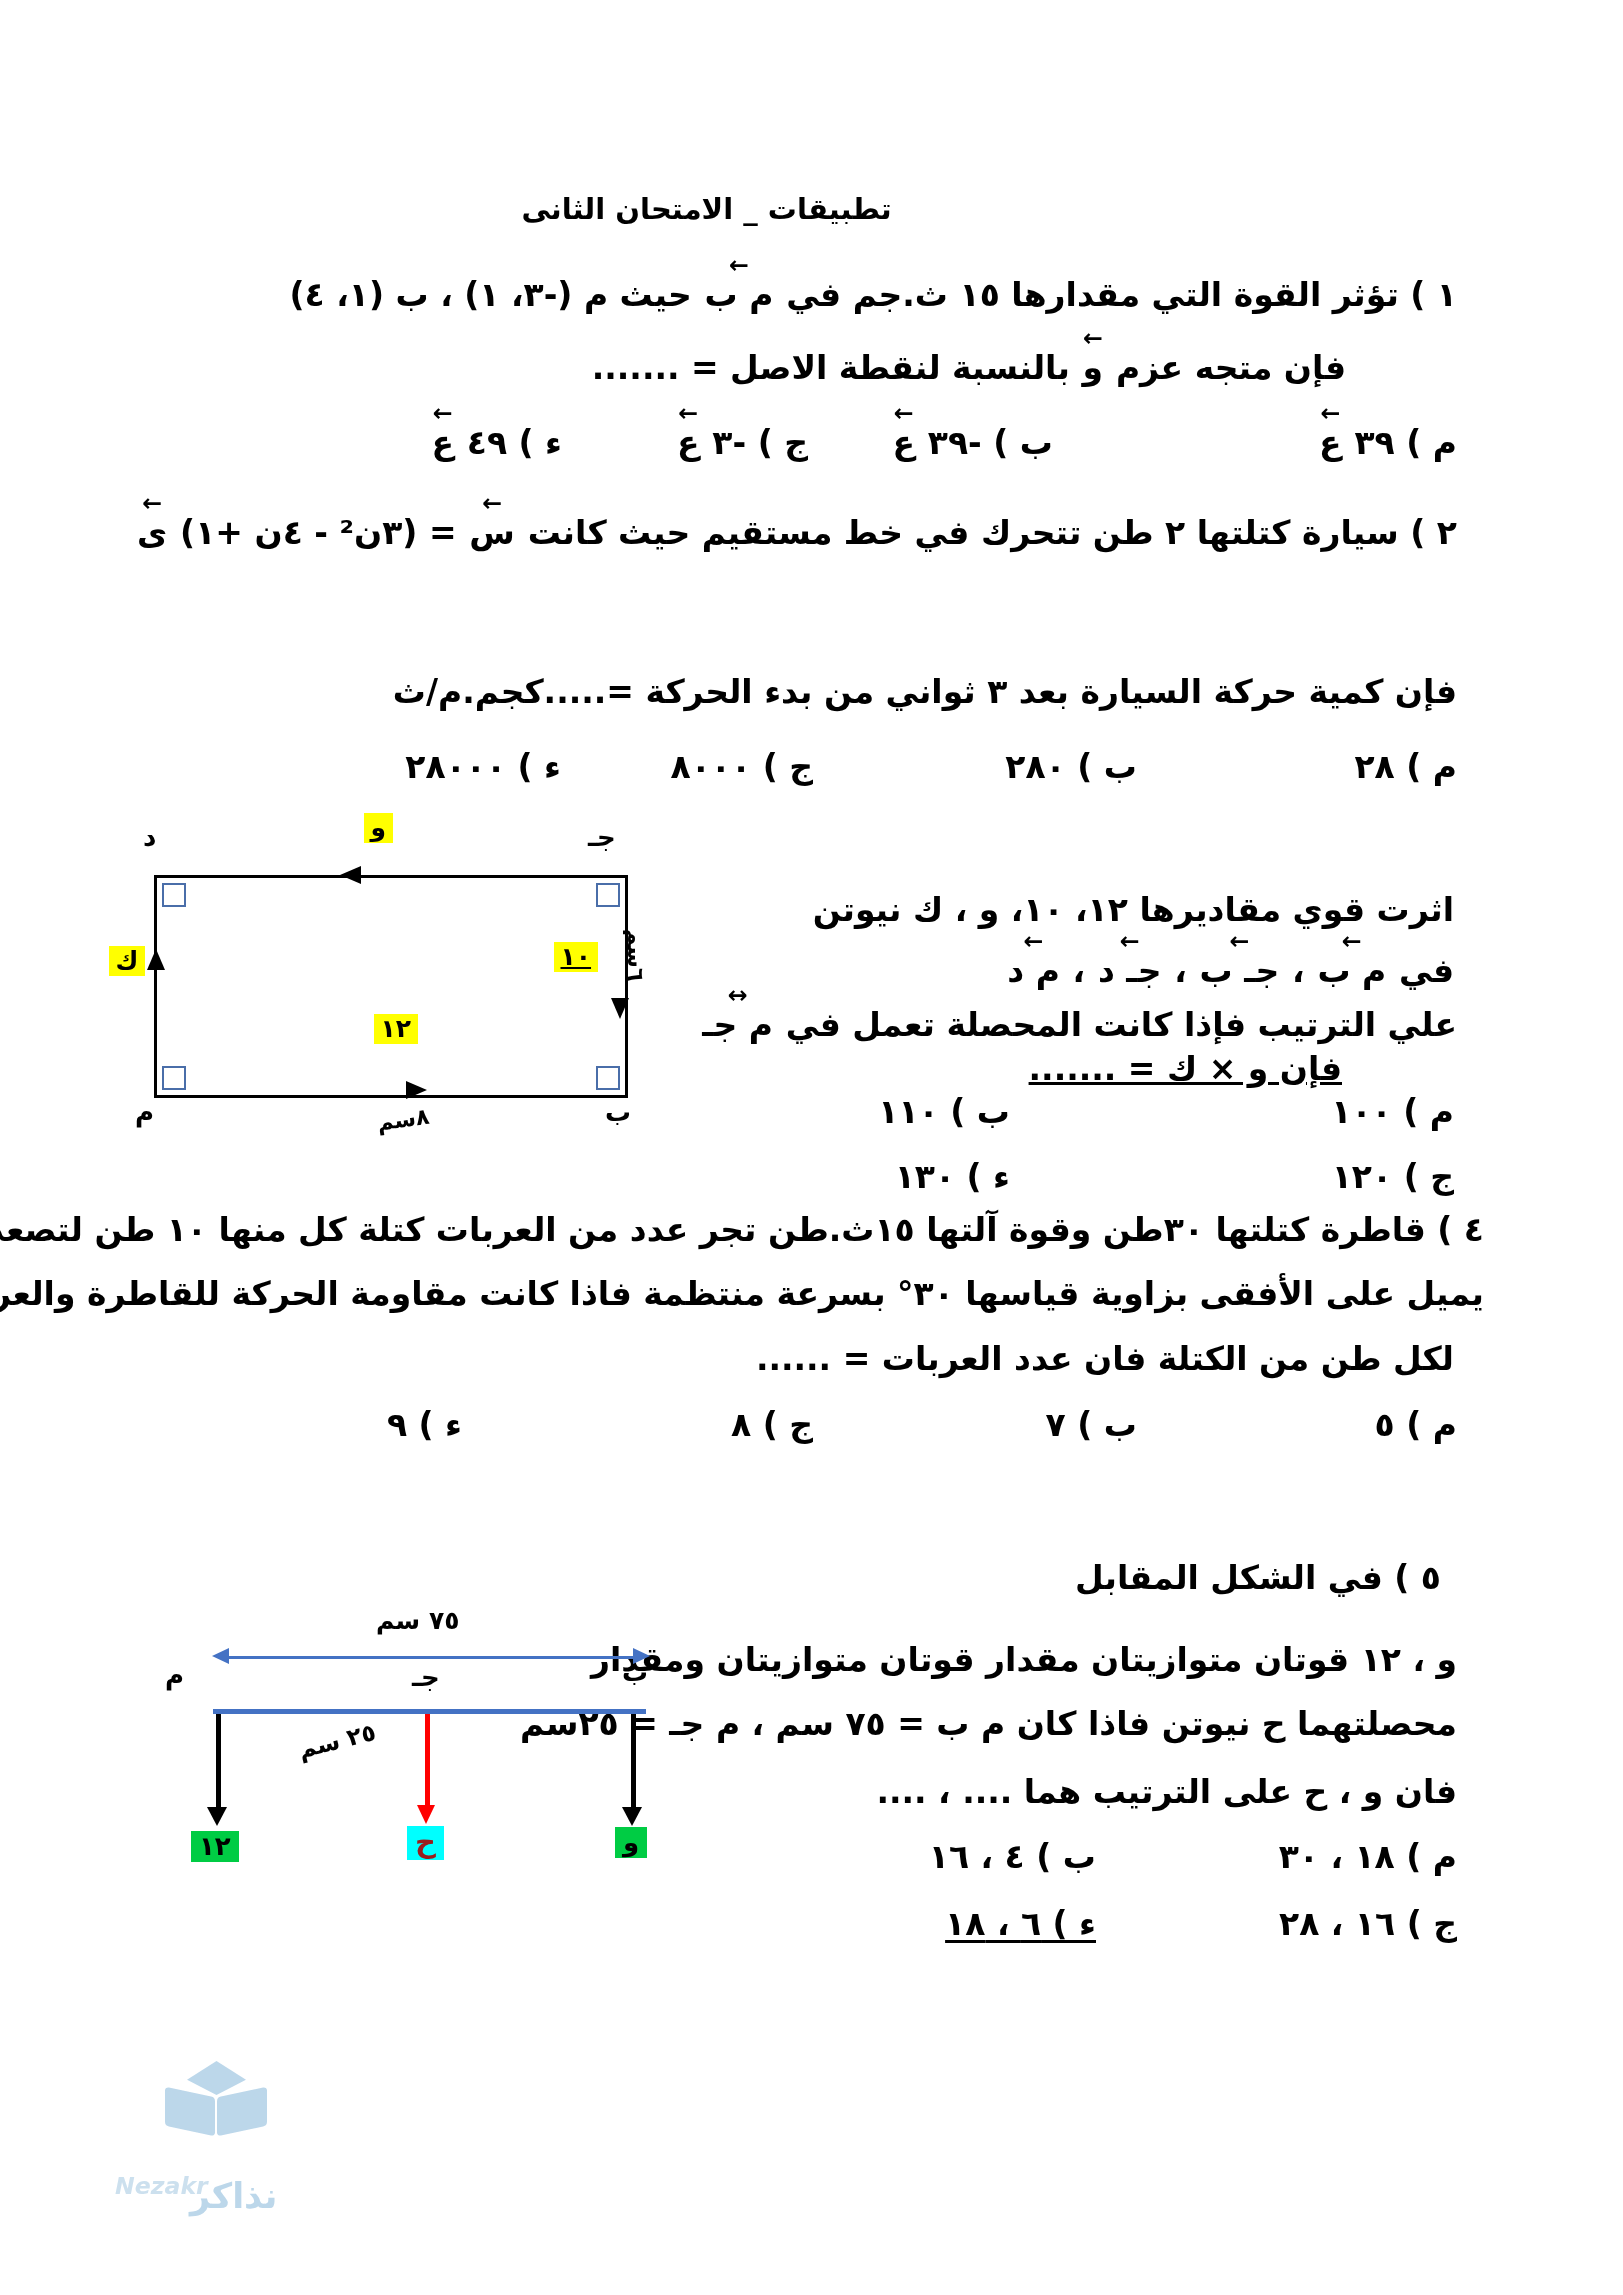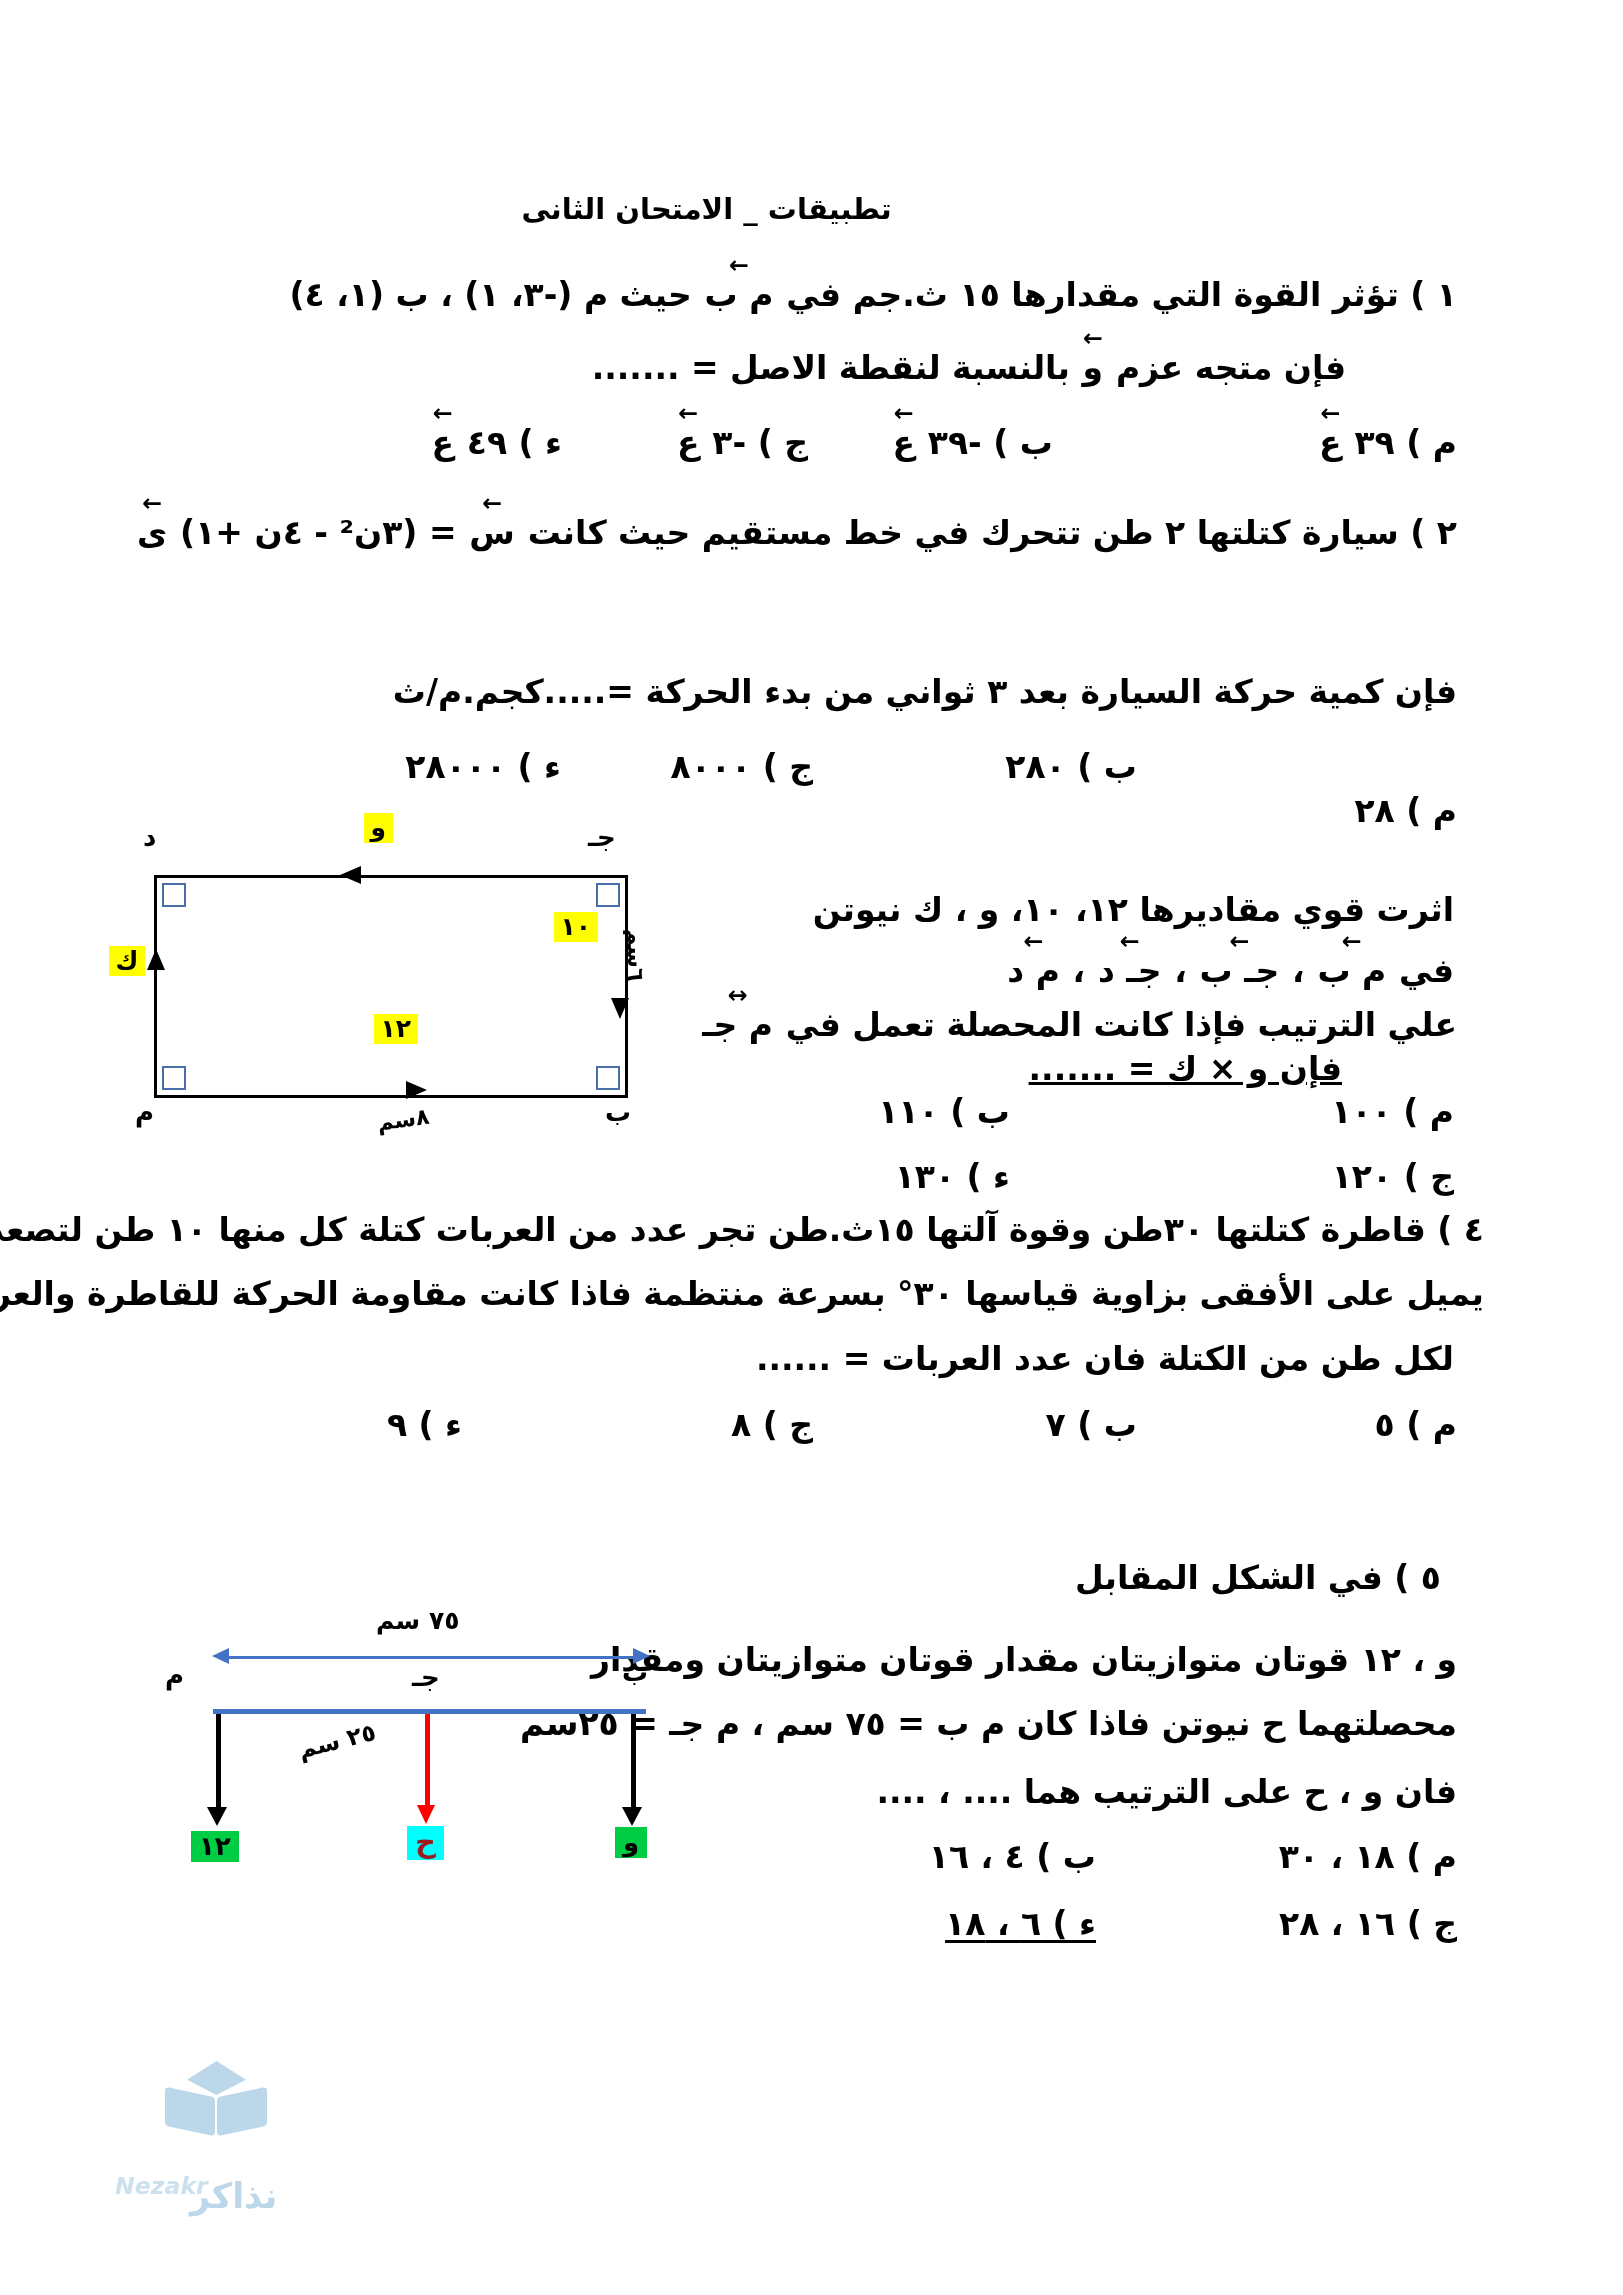--- a/index.html
+++ b/index.html
@@ -28,21 +28,21 @@
 
   <div class="line" style="top:274px;right:166px;"><span>١ ) تؤثر القوة التي مقدارها ١٥ ث.جم في </span><span class="vec">م ب</span><span> حيث م (-٣، ١) ، ب (١، ٤)</span></div>
   <div class="line" style="top:347px;right:277px;"><span>فإن متجه عزم </span><span class="vec">و</span><span> بالنسبة لنقطة الاصل = .......</span></div>
   <div class="line" style="top:422px;right:166px;"><span>م ) ٣٩ </span><span class="vec">ع</span></div>
   <div class="line" style="top:422px;right:570px;"><span>ب ) -٣٩ </span><span class="vec">ع</span></div>
   <div class="line" style="top:422px;right:815px;"><span>ج ) -٣ </span><span class="vec">ع</span></div>
   <div class="line" style="top:422px;right:1061px;"><span>ء ) ٤٩ </span><span class="vec">ع</span></div>
 
   <div class="line" style="top:512px;right:166px;"><span>٢ ) سيارة كتلتها ٢ طن تتحرك في خط مستقيم حيث كانت </span><span class="vec">س</span><span> = (٣ن² - ٤ن +١) </span><span class="vec">ى</span></div>
   <div class="line" style="top:671px;right:166px;">فإن كمية حركة السيارة بعد ٣ ثواني من بدء الحركة =.....كجم.م/ث</div>
-  <div class="line" style="top:746px;right:166px;margin-top:44px;">م ) ٢٨</div>
+  <div class="line" style="top:746px;right:166px;">م ) ٢٨</div>
   <div class="line" style="top:746px;right:486px;">ب ) ٢٨٠</div>
   <div class="line" style="top:746px;right:810px;">ج ) ٨٠٠٠</div>
   <div class="line" style="top:746px;right:1062px;">ء ) ٢٨٠٠٠</div>
 
   <div class="line" style="top:889px;right:169px;">اثرت قوي مقاديرها ١٢، ١٠، و ، ك نيوتن</div>
   <div class="line" style="top:950px;right:169px;"><span>في </span><span class="vec">م ب</span><span> ، </span><span class="vec">جـ ب</span><span> ، </span><span class="vec">جـ د</span><span> ، </span><span class="vec">م د</span></div>
   <div class="line" style="top:1004px;right:166px;"><span>علي الترتيب فإذا كانت المحصلة تعمل في </span><span class="vec dvec">م جـ</span></div>
   <div class="line" style="top:1048px;right:281px;text-decoration:underline;">فإن و × ك = .......</div>
   <div class="line" style="top:1091px;right:169px;">م ) ١٠٠</div>
   <div class="line" style="top:1091px;right:613px;">ب ) ١١٠</div>
@@ -59,21 +59,21 @@
   <div class="tri" style="left:406px;top:1081px;border-top:9.8px solid transparent;border-bottom:9.8px solid transparent;border-left:21px solid #000;"></div>
   <div class="tri" style="left:147px;top:949px;border-left:9.8px solid transparent;border-right:9.8px solid transparent;border-bottom:21px solid #000;"></div>
   <div class="tri" style="left:611px;top:998px;border-left:9.8px solid transparent;border-right:9.8px solid transparent;border-top:21px solid #000;"></div>
 
   <div class="dlab" style="left:143px;top:823px;">د</div>
   <div class="dlab" style="left:588px;top:823px;">جـ</div>
   <div class="dlab" style="left:135px;top:1098px;">م</div>
   <div class="dlab" style="left:605px;top:1098px;">ب</div>
 
   <div class="hl" style="left:364px;top:813px;">و</div>
-  <div class="hl" style="left:554px;top:912px;">١٠</div>
+  <div class="hl" style="left:554px;top:942px;text-decoration:underline;">١٠</div>
   <div class="hl" style="left:374px;top:1014px;">١٢</div>
   <div class="hl" style="left:109px;top:946px;">ك</div>
 
   <div class="dlab" style="left:377px;top:1108px;font-size:22px;transform:rotate(-8deg);">٨سم</div>
   <div class="dlab" style="left:647px;top:929px;font-size:22px;transform:rotate(90deg);transform-origin:left top;">٦سم</div>
 
   <div class="line" style="top:1209px;right:139px;">٤ ) قاطرة كتلتها ٣٠طن وقوة آلتها ١٥ث.طن تجر عدد من العربات كتلة كل منها ١٠ طن لتصعد منحدر</div>
   <div class="line" style="top:1273px;right:139px;">يميل على الأفقى بزاوية قياسها ٣٠° بسرعة منتظمة  فاذا كانت مقاومة الحركة للقاطرة والعربات ١٠ ث.كجم</div>
   <div class="line" style="top:1338px;right:169px;">لكل طن من الكتلة  فان عدد العربات = ......</div>
   <div class="line" style="top:1404px;right:166px;">م ) ٥</div>

